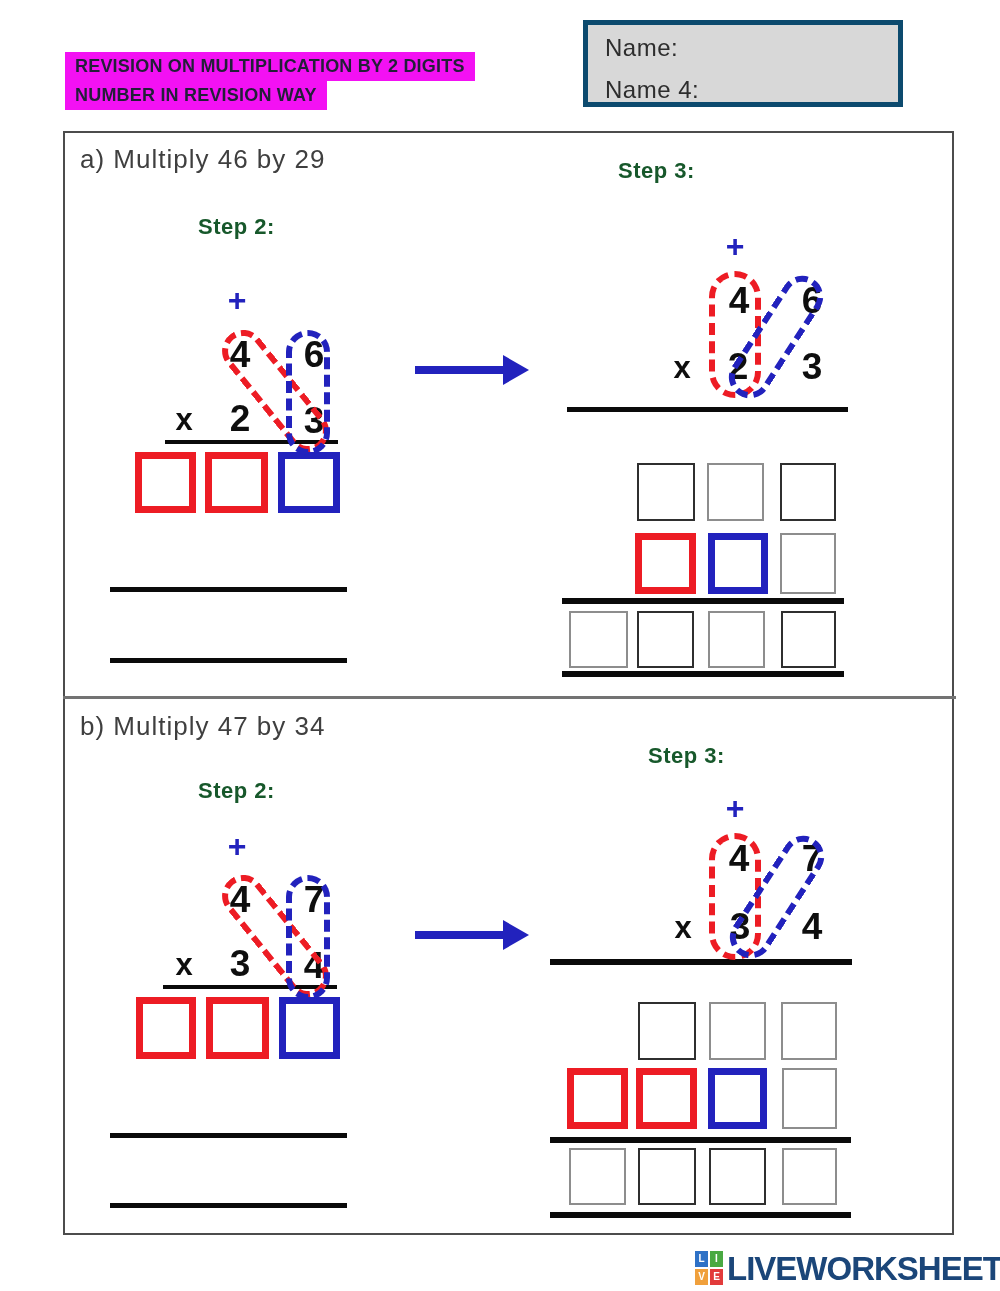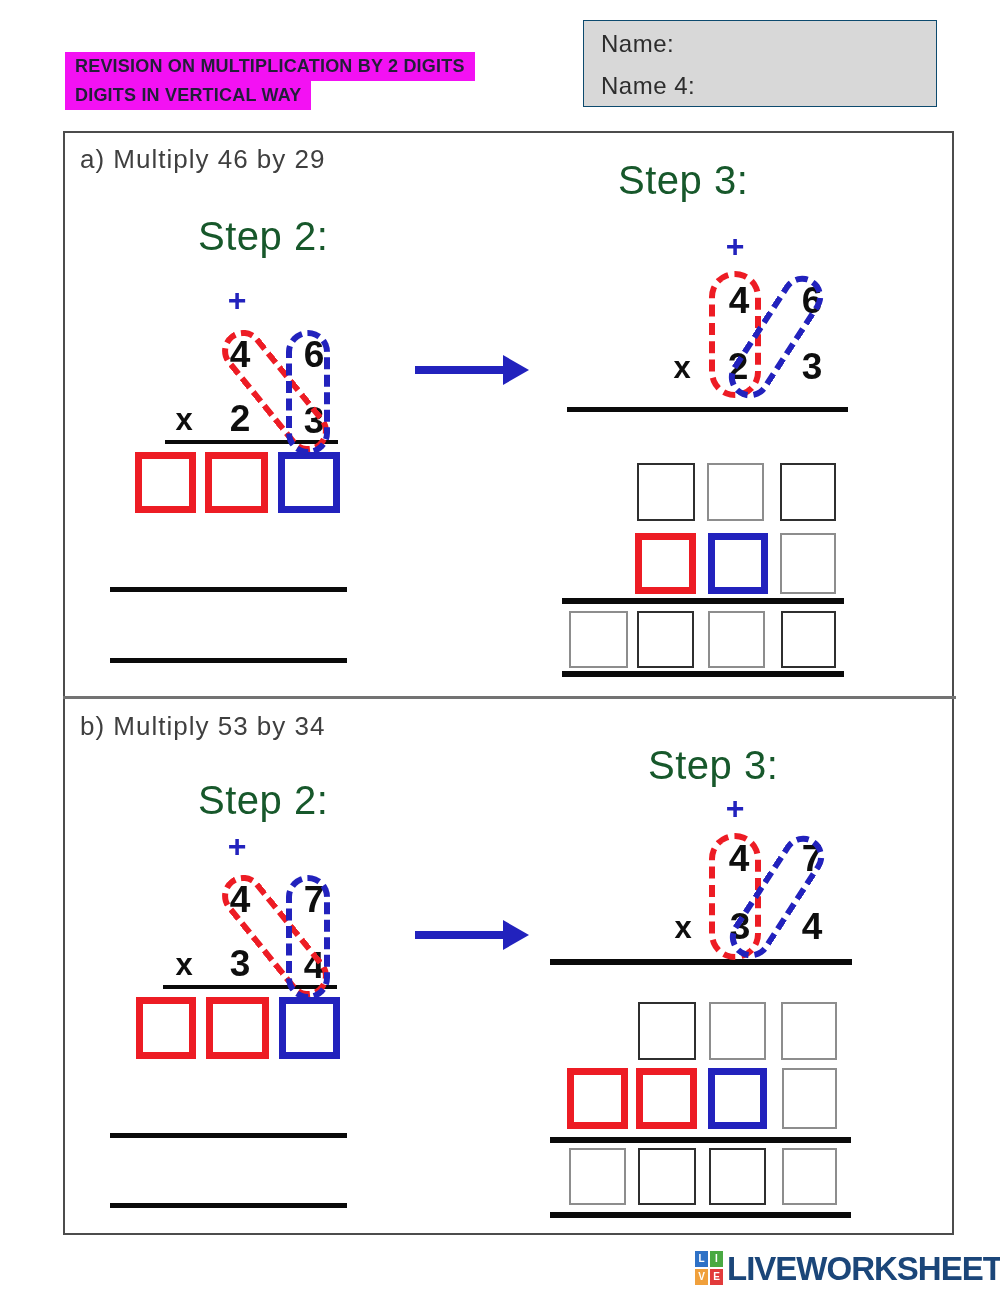--- a/index.html
+++ b/index.html
@@ -3,31 +3,31 @@
 <meta charset="utf-8">
 <style>
   html,body{margin:0;padding:0;background:#ffffff;}
   #page{position:relative;width:1000px;height:1291px;background:#ffffff;overflow:hidden;
         font-family:"Liberation Sans",sans-serif;}
   .abs{position:absolute;}
 
   
   .title-line{display:table;background:var(--magenta);color:#221f38;font-weight:bold;
               font-size:18px;line-height:23px;padding:3px 10px;letter-spacing:.2px;}
-  .name-box{position:absolute;left:583px;top:20px;width:354px;height:87px;background:#d8d8d8;
-            border:1px solid #0c4a6e;box-sizing:border-box;}
+  .name-box{position:absolute;left:583px;top:20px;width:320px;height:87px;background:#d8d8d8;
+            border:5px solid #0c4a6e;box-sizing:border-box;}
   .name-box .fld{position:absolute;left:17px;font-size:24px;color:#2d2d2d;letter-spacing:.5px;}
 
   
   .main-box{position:absolute;left:63px;top:131px;width:891px;height:1104px;
             border:2px solid #4c4c4c;background:#fff;box-sizing:border-box;}
   .divider{position:absolute;left:63px;top:696px;width:893px;height:3px;background:#737373;}
 
   .prob-title{position:absolute;font-size:26px;color:#3f3f3f;letter-spacing:1px;}
-  .step-label{position:absolute;font-size:40px;font-weight:normal;color:var(--green);letter-spacing:.5px;}
+  .step-label{position:absolute;font-size:22px;font-weight:bold;color:var(--green);letter-spacing:.5px;}
   .plus{position:absolute;font-size:32px;font-weight:bold;color:var(--blue);width:34px;text-align:center;line-height:1;z-index:4;}
   .digit{position:absolute;font-size:37px;font-weight:bold;color:#0e0e0e;width:40px;text-align:center;line-height:1;z-index:4;}
   .op{position:absolute;font-size:31px;font-weight:bold;color:#0e0e0e;width:36px;text-align:center;line-height:1;z-index:4;}
 
   .hline{position:absolute;background:#0a0a0a;z-index:2;}
 
   .sq{position:absolute;background:#fff;box-sizing:border-box;z-index:3;}
   .k-red{border:7px solid var(--red);}
   .k-blue{border:7px solid var(--blue);}
   .k-thin{border:2px solid #2f2f2f;}
@@ -48,21 +48,21 @@
   .logo-text{position:absolute;left:727px;top:1250px;font-size:33px;font-weight:bold;
              letter-spacing:-1px;color:var(--navy);}
 </style>
 </head>
 <body>
 
 <div id="page">
 
   <div class="abs" style="left:65px;top:52px;">
     <span class="title-line">REVISION ON MULTIPLICATION BY 2 DIGITS</span>
-    <span class="title-line">DIGITS IN VERTICAL WAY</span>
+    <span class="title-line">NUMBER IN REVISION WAY</span>
   </div>
 
   <div class="name-box">
     <div class="fld" style="top:9px;">Name:</div>
     <div class="fld" style="top:51px;">Name 4:</div>
   </div>
 
   <div class="main-box"></div>
   <div class="divider"></div>
 
@@ -108,21 +108,21 @@
 
   <div class="hline" style="left:562px;top:598px;width:282px;height:6px;"></div>
 
   <div class="sq k-gray" style="left:569px;top:611px;width:59px;height:57px;"></div>
   <div class="sq k-thin" style="left:637px;top:611px;width:57px;height:57px;"></div>
   <div class="sq k-gray" style="left:708px;top:611px;width:57px;height:57px;"></div>
   <div class="sq k-thin" style="left:781px;top:611px;width:55px;height:57px;"></div>
 
   <div class="hline" style="left:562px;top:671px;width:282px;height:6px;"></div>
 
-  <div class="prob-title" style="left:80px;top:711px;">b) Multiply 53 by 34</div>
+  <div class="prob-title" style="left:80px;top:711px;">b) Multiply 47 by 34</div>
 
   <div class="step-label" style="left:198px;top:778px;">Step 2:</div>
   <div class="plus" style="left:220px;top:830px;">+</div>
   <div class="digit" style="left:220px;top:881px;">4</div>
   <div class="digit" style="left:294px;top:881px;">7</div>
   <div class="op" style="left:166px;top:949px;">x</div>
   <div class="digit" style="left:220px;top:945px;">3</div>
   <div class="digit" style="left:294px;top:947px;">4</div>
   <div class="oval red" style="left:203px;top:915px;width:145px;height:42px;transform:rotate(51deg);"></div>
   <div class="oval blue" style="left:286px;top:875px;width:44px;height:125px;"></div>

